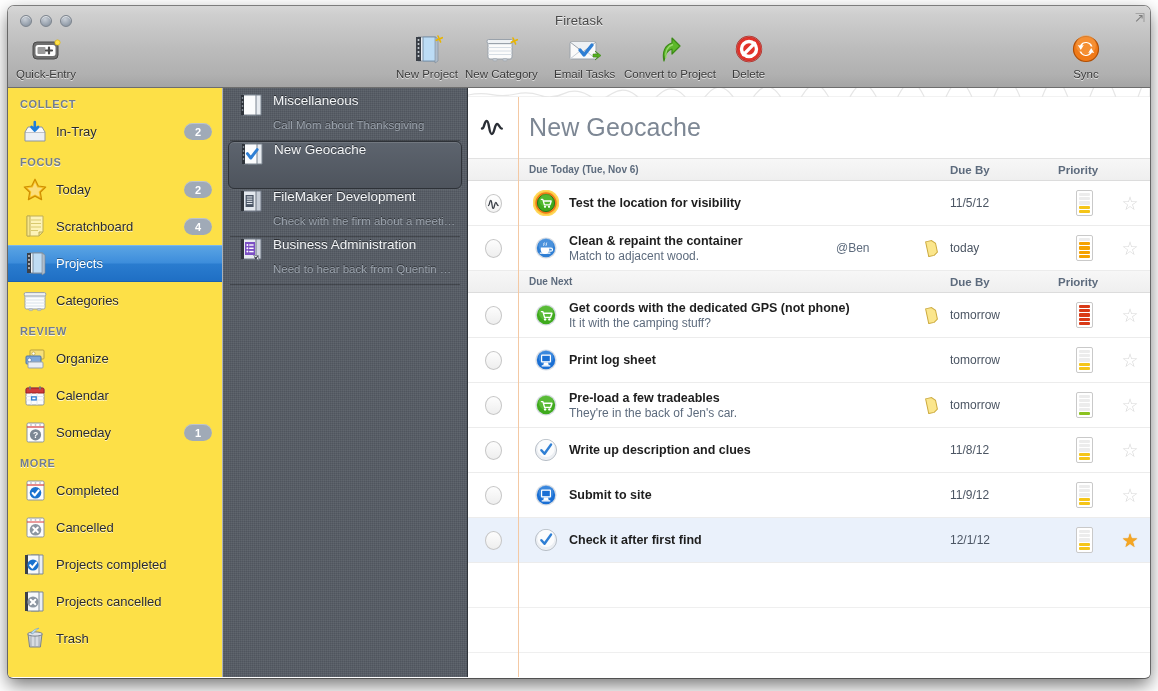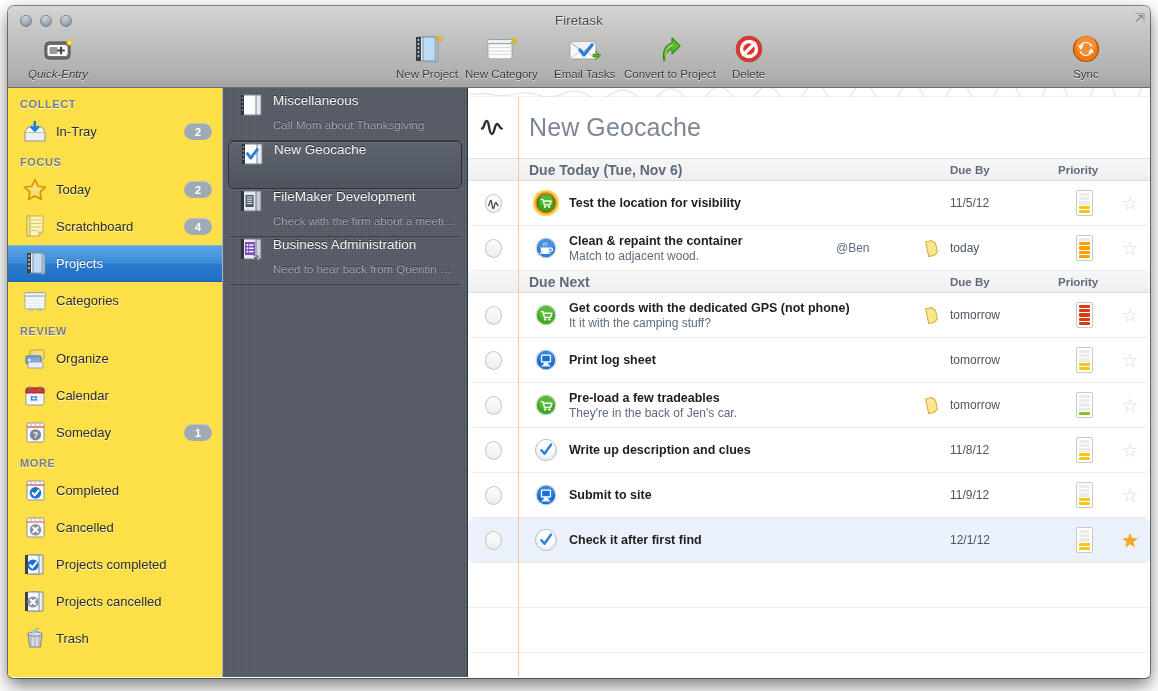--- a/index.html
+++ b/index.html
@@ -161,29 +161,29 @@
   }
 
   .grouphdr {
     height: 22px; display: flex; align-items: center;
     background: linear-gradient(to bottom, #f7f7f7 0%, #efefef 100%);
     border-bottom: 1px solid #dcdcdc;
     position: relative;
   }
   .grouphdr .gh-pad { width: 50px; flex: 0 0 50px; }
   .gh-label {
-    margin-left: 11px; font-size: 14px; font-weight: bold; color: #5d6b7d;
+    margin-left: 11px; font-size: 10px; font-weight: bold; color: #5d6b7d;
     flex: 1;
   }
   .gh-due { width: 108px; flex: 0 0 108px; font-size: 11.5px; font-weight: bold; color: #5d6b7d; }
   .gh-pri { width: 92px; flex: 0 0 92px; font-size: 11.5px; font-weight: bold; color: #5d6b7d; }
 
   .trow {
     height: 45px; display: flex; align-items: center;
-    border-bottom: 1px solid #ececec; position: relative; background: #fff; border-radius: 7px;
+    border-bottom: 1px solid #ececec; position: relative; background: #fff;
   }
   .trow.hl { background: #eaf1fb; }
   .t-status { width: 50px; flex: 0 0 50px; display: flex; align-items: center; justify-content: center; }
   .t-ctx { width: 34px; flex: 0 0 34px; display: flex; align-items: center; justify-content: center; margin-left: 11px; }
   .t-text { flex: 1; min-width: 0; padding-left: 6px; }
   .t-title { font-size: 12.5px; font-weight: bold; color: #1e1e1e; white-space: nowrap; }
   .t-note { font-size: 12px; color: #5d6b7d; margin-top: 1px; white-space: nowrap; }
   .t-who { width: 74px; flex: 0 0 74px; font-size: 12px; color: #5d6b7d; }
   .t-note-ico { width: 40px; flex: 0 0 40px; display: flex; align-items: center; justify-content: center; }
   .t-due { width: 108px; flex: 0 0 108px; font-size: 12px; color: #4b5563; }
@@ -218,21 +218,21 @@
 
   <div class="titlebar">
     <div class="traffic">
       <div class="tl"></div>
       <div class="tl"></div>
       <div class="tl"></div>
     </div>
     <div class="wtitle">Firetask</div>
     <div class="resize-glyph">⇱</div>
 
-    <div class="tbitem" style="left:20px;font-style:italic;">
+    <div class="tbitem" style="left:8px;">
       <div class="tbicon">
         <svg width="32" height="26" viewBox="0 0 32 26">
           <rect x="3" y="4" width="25" height="17" rx="4" fill="#6e6e6e" stroke="#4a4a4a"></rect>
           <rect x="5.5" y="7" width="20" height="11" rx="2.5" fill="#fdfdfd"></rect>
           <rect x="7.5" y="9" width="8" height="7" rx="1" fill="#9a9a9a"></rect>
           <path d="M19 9.5v6M16 12.5h6" stroke="#4a4a4a" stroke-width="2.2" stroke-linecap="round"></path>
           <circle cx="27.5" cy="4.5" r="2.6" fill="#ffe14d" stroke="#e0b800" stroke-width=".7"></circle>
         </svg>
       </div>
       <div class="tblabel">Quick-Entry</div>

